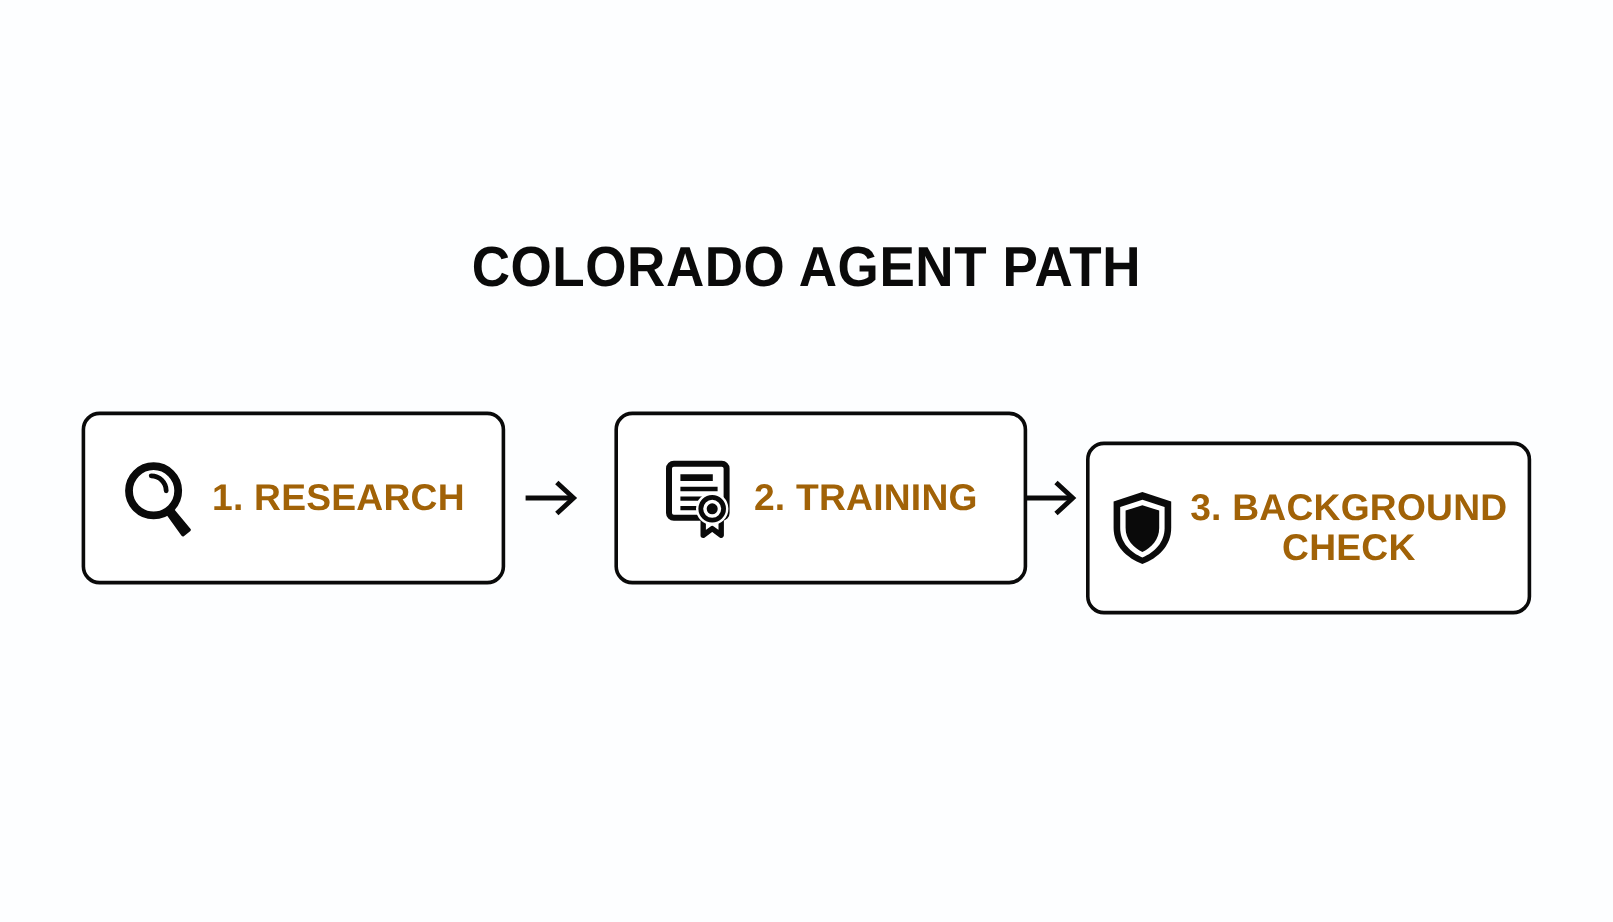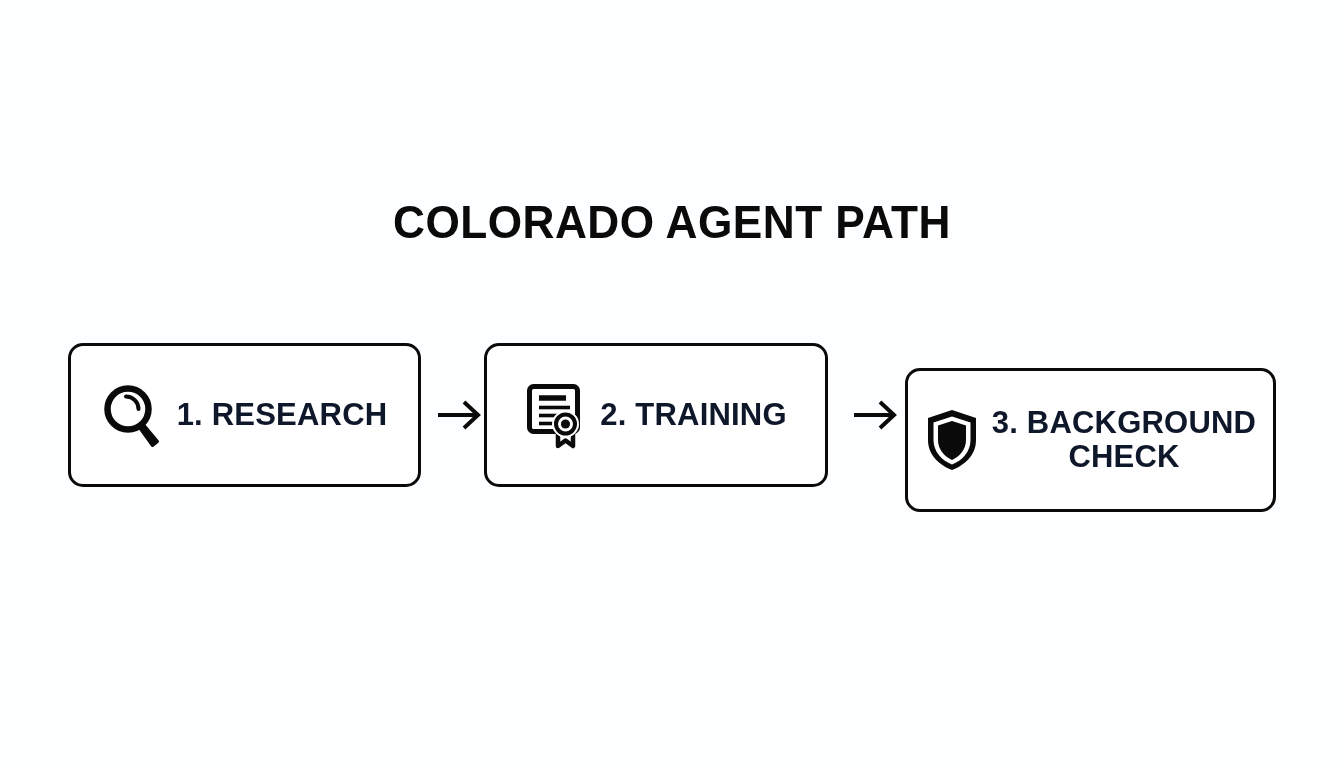--- a/index.html
+++ b/index.html
@@ -61,36 +61,36 @@
     border-radius: 15px;
     background: #ffffff;
     display: flex;
     align-items: center;
     justify-content: center;
     gap: 13px;
     padding: 0 14px;
   }
 
   #box-1 { left: 68px;  width: 353px; }
-  #box-2 { left: 484px; width: 344px; }
+  #box-2 { left: 512px; width: 344px; }
   #box-3 { left: 905px; width: 371px; margin-top: 25px; }
 
   .step-icon {
     flex: 0 0 auto;
     display: block;
     line-height: 0;
   }
 
   .step-label {
     font-family: "Liberation Sans", sans-serif;
     font-weight: 700;
     font-size: 31px;
     line-height: 34px;
     letter-spacing: 0.2px;
-    color: #0f172a;
+    color: #a16207;
     white-space: pre-line;
     text-align: center;
   }
 
   #box-1 .step-label,
   #box-2 .step-label { text-align: left; }
 
   
   .arrow {
     position: absolute;

